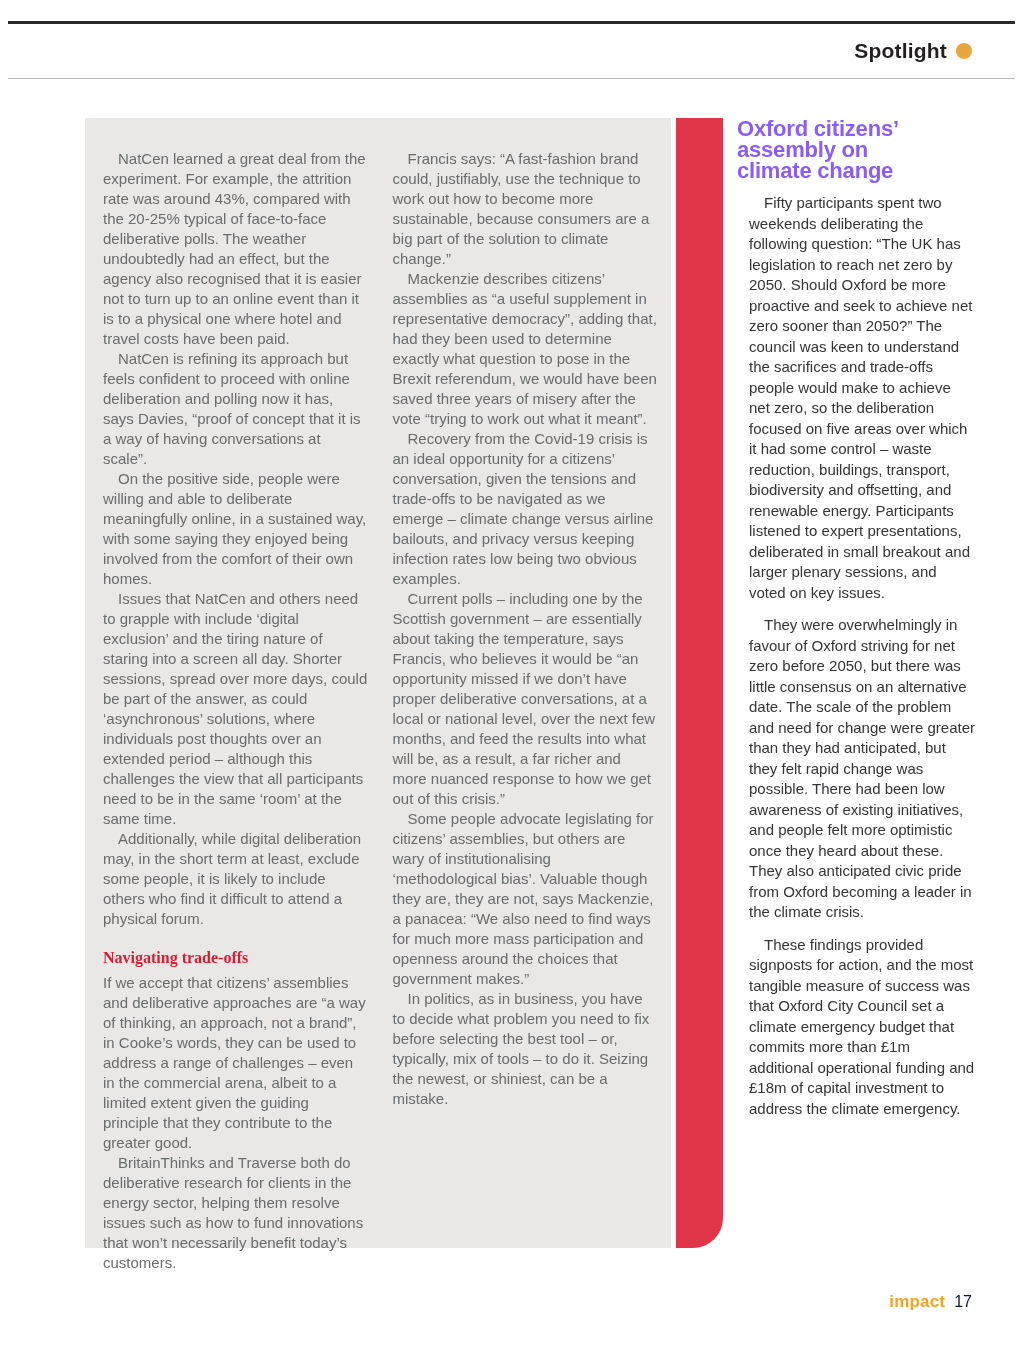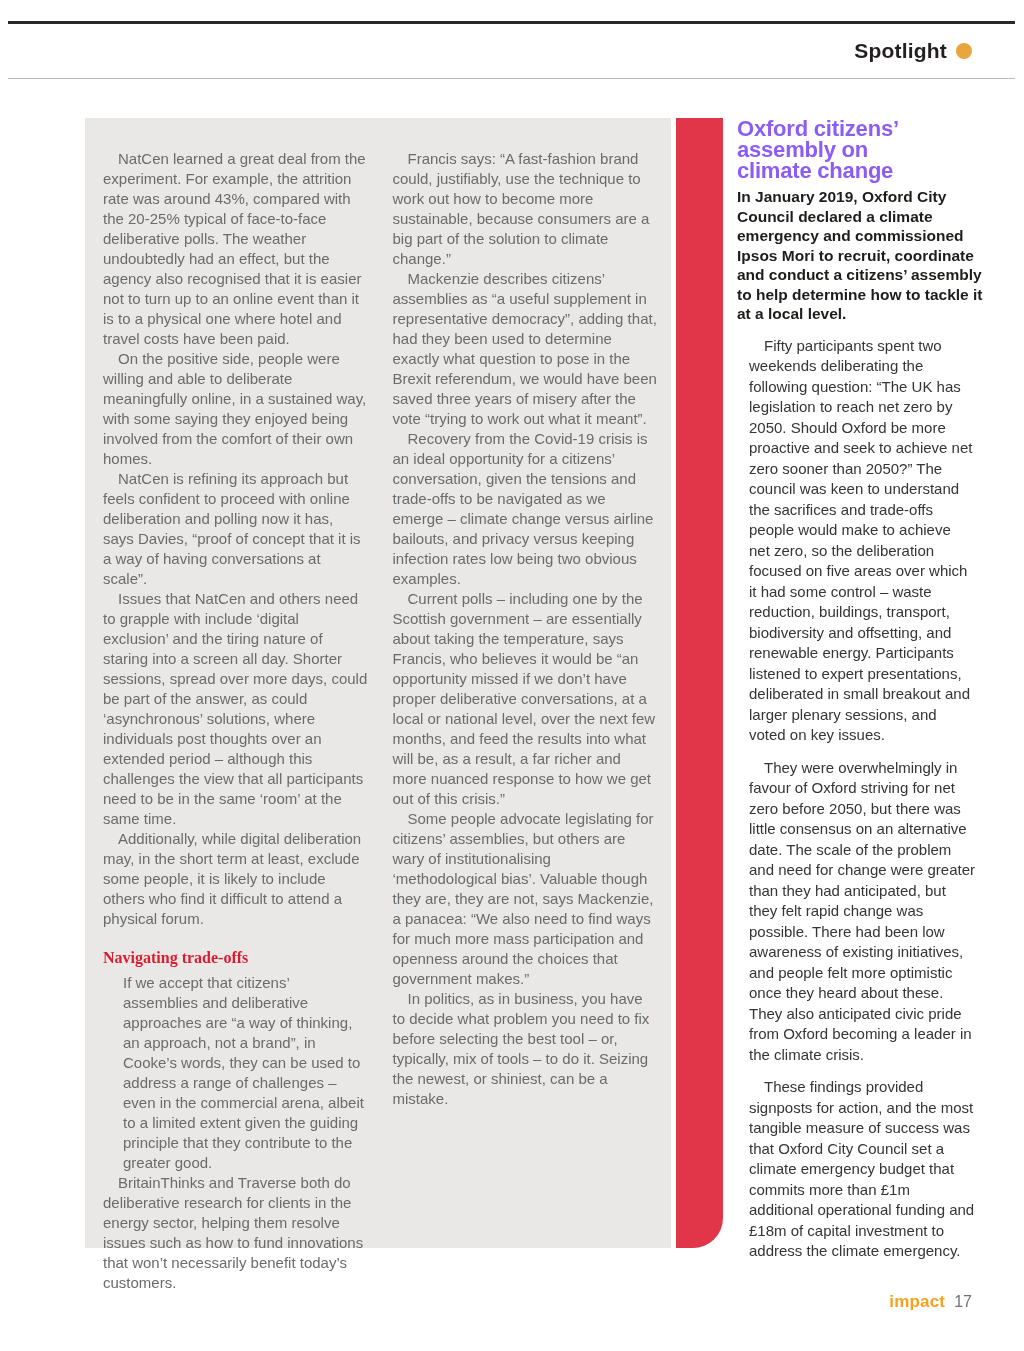--- a/index.html
+++ b/index.html
@@ -37,21 +37,21 @@
     width:586px;height:1130px;
     background:#e9e8e6;
     box-sizing:border-box;
     padding:31px 14px 0 18px;
   }
   .columns{display:flex;gap:25px;}
   .col{flex:1;min-width:0;
     font-size:15px;line-height:20px;color:#6a6b6d;
   }
   .col p{margin:0;text-indent:15px;}
-  .col p.no-indent{text-indent:0;margin-left:20px;}
+  .col p.no-indent{text-indent:0;}
   .col h2{
     font-family:Liberation Serif, serif;
     font-weight:bold;
     font-size:16px;line-height:24px;
     color:#dc1b30;
     margin:17px 0 3px 0;
   }
   
   .red-bar{
     position:absolute;left:676px;top:118px;
@@ -82,39 +82,39 @@
   .sidebar-body p{margin:12px;text-indent:15px;}
   
   .footer{
     position:absolute;top:1292px;right:52px;
     display:flex;align-items:baseline;gap:9px;
   }
   .footer-logo{
     font-weight:bold;font-size:17px;color:#f6a120;letter-spacing:0.2px;
   }
   .footer-page{
-    font-size:16px;color:#737373;
+    font-size:16px;color:#0f172a;
   }
 </style>
 </head>
 <body>
 
 <div class="rule-top"></div>
 <div class="section-label-row">
   <span class="section-label">Spotlight</span>
   <span class="section-dot"></span>
 </div>
 <div class="rule-sub"></div>
 
 <div class="content-panel">
   <div class="columns">
     <div class="col">
       <p>NatCen learned a great deal from the experiment. For example, the attrition rate was around 43%, compared with the 20-25% typical of face-to-face deliberative polls. The weather undoubtedly had an effect, but the agency also recognised that it is easier not to turn up to an online event than it is to a physical one where hotel and travel costs have been paid.</p>
+      <p>NatCen is refining its approach but feels confident to proceed with online deliberation and polling now it has, says Davies, “proof of concept that it is a way of having conversations at scale”.</p>
       <p>On the positive side, people were willing and able to deliberate meaningfully online, in a sustained way, with some saying they enjoyed being involved from the comfort of their own homes.</p>
-      <p>NatCen is refining its approach but feels confident to proceed with online deliberation and polling now it has, says Davies, “proof of concept that it is a way of having conversations at scale”.</p>
       <p>Issues that NatCen and others need to grapple with include ‘digital exclusion’ and the tiring nature of staring into a screen all day. Shorter sessions, spread over more days, could be part of the answer, as could ‘asynchronous’ solutions, where individuals post thoughts over an extended period – although this challenges the view that all participants need to be in the same ‘room’ at the same time.</p>
       <p>Additionally, while digital deliberation may, in the short term at least, exclude some people, it is likely to include others who find it difficult to attend a physical forum.</p>
       <h2>Navigating trade-offs</h2>
       <p class="no-indent">If we accept that citizens’ assemblies and deliberative approaches are “a way of thinking, an approach, not a brand”, in Cooke’s words, they can be used to address a range of challenges – even in the commercial arena, albeit to a limited extent given the guiding principle that they contribute to the greater good.</p>
       <p>BritainThinks and Traverse both do deliberative research for clients in the energy sector, helping them resolve issues such as how to fund innovations that won’t necessarily benefit today’s customers.</p>
     </div>
     <div class="col">
       <p>Francis says: “A fast-fashion brand could, justifiably, use the technique to work out how to become more sustainable, because consumers are a big part of the solution to climate change.”</p>
       <p>Mackenzie describes citizens’ assemblies as “a useful supplement in representative democracy”, adding that, had they been used to determine exactly what question to pose in the Brexit referendum, we would have been saved three years of misery after the vote “trying to work out what it meant”.</p>
       <p>Recovery from the Covid-19 crisis is an ideal opportunity for a citizens’ conversation, given the tensions and trade-offs to be navigated as we emerge – climate change versus airline bailouts, and privacy versus keeping infection rates low being two obvious examples.</p>
@@ -126,21 +126,20 @@
 </div>
 
 <div class="red-bar"></div>
 
 <div class="sidebar">
   <h1 class="sidebar-title">
     <span>Oxford citizens’</span>
     <span>assembly on</span>
     <span>climate change</span>
   </h1>
-  <p class="sidebar-intro">In January 2019, Oxford City Council declared a climate emergency and commissioned Ipsos Mori to recruit, coordinate and conduct a citizens’ assembly to help determine how to tackle it at a local level.</p>
   <div class="sidebar-body">
     <p>Fifty participants spent two weekends deliberating the following question: “The UK has legislation to reach net zero by 2050. Should Oxford be more proactive and seek to achieve net zero sooner than 2050?” The council was keen to understand the sacrifices and trade-offs people would make to achieve net zero, so the deliberation focused on five areas over which it had some control – waste reduction, buildings, transport, biodiversity and offsetting, and renewable energy. Participants listened to expert presentations, deliberated in small breakout and larger plenary sessions, and voted on key issues.</p>
     <p>They were overwhelmingly in favour of Oxford striving for net zero before 2050, but there was little consensus on an alternative date. The scale of the problem and need for change were greater than they had anticipated, but they felt rapid change was possible. There had been low awareness of existing initiatives, and people felt more optimistic once they heard about these. They also anticipated civic pride from Oxford becoming a leader in the climate crisis.</p>
     <p>These findings provided signposts for action, and the most tangible measure of success was that Oxford City Council set a climate emergency budget that commits more than £1m additional operational funding and £18m of capital investment to address the climate emergency.</p>
   </div>
 </div>
 
 <div class="footer">
   <span class="footer-logo">impact</span>
   <span class="footer-page">17</span>

